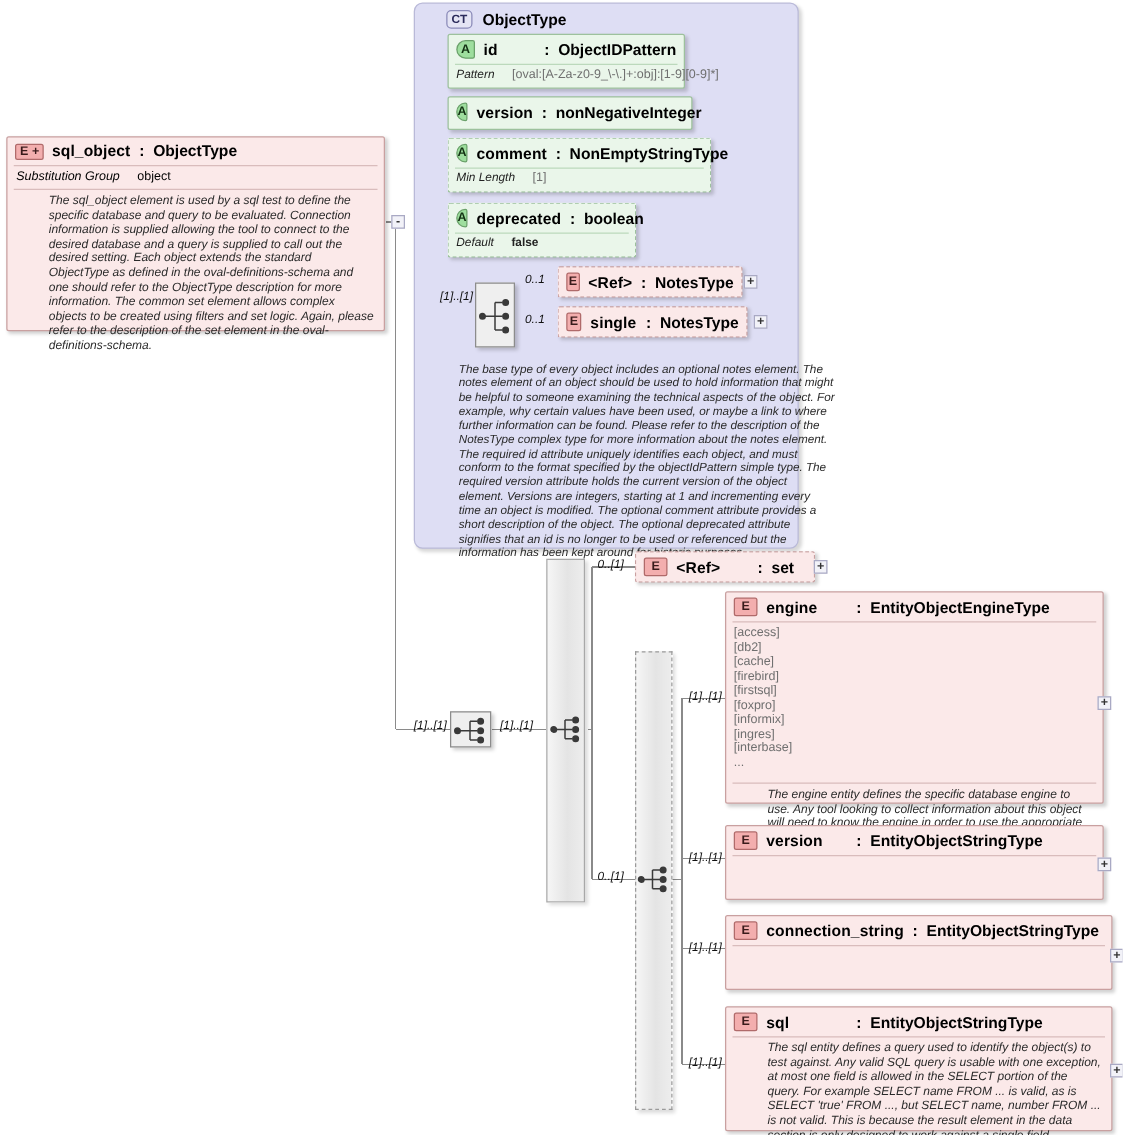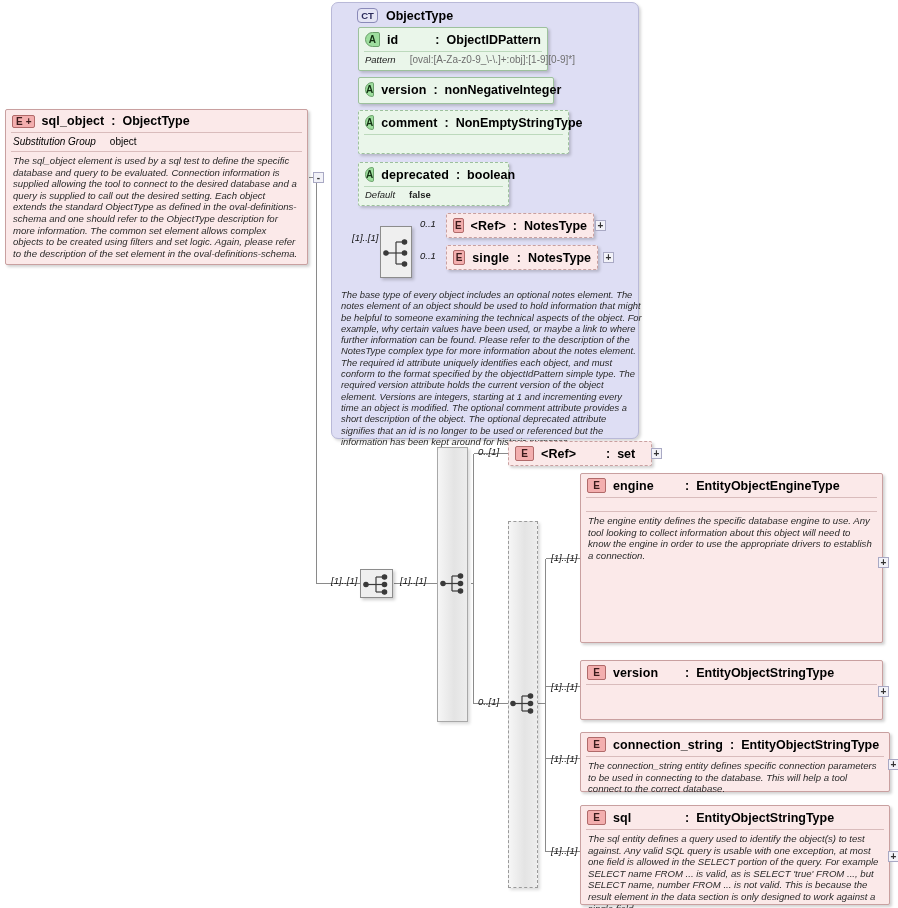--- a/index.html
+++ b/index.html
@@ -31,21 +31,21 @@
   .sep.green{border-top-color:#bcd9bc;}
 
   
   .facet{display:flex;gap:14px;padding:2px 6px 3px 6px;font-size:9.5px;}
   .facet .lbl{font-style:italic;color:#222;white-space:nowrap;}
   .facet .val{color:#6f6f6f;font-size:10px;line-height:11.5px;white-space:pre;}
   .facet .val.dark{color:#222;font-size:9.5px;font-weight:bold;}
 
   
   .doc{font-style:italic;font-size:9.6px;line-height:11.6px;color:#2a2a2a;
-       padding:3px 8px 5px 7px;}
+       padding:3px 8px 5px 7px;margin-left:26px;}
   .doc.small{font-size:9.4px;line-height:11.3px;}
 
   
   #objecttype-container{position:absolute;left:331px;top:2px;width:308px;height:437px;
        box-sizing:border-box;border:1px solid #b9b9d8;border-radius:7px;
        background:#dedef4;box-shadow:2px 2px 3px rgba(0,0,0,.16);padding-left:16px;}
   #objecttype-container .ctlabel{display:flex;align-items:center;gap:8px;padding:5px 0 0 9px;}
   #objecttype-container .ctlabel .nm{font-size:12.5px;font-weight:bold;}
 
   
@@ -167,20 +167,24 @@
 </div>
 
 <div class="box green dashed" style="left:358px;top:110px;width:211px;height:44px;">
   <div class="hdrrow">
     <span class="badge a">A</span>
     <span class="nm">comment</span>
     <span class="ty">:</span>
     <span class="ty">NonEmptyStringType</span>
   </div>
   <div class="sep green"></div>
+  <div class="facet">
+    <span class="lbl">Min Length</span>
+    <span class="val">[1]</span>
+  </div>
 </div>
 
 <div class="box green dashed" style="left:358px;top:162px;width:151px;height:44px;">
   <div class="hdrrow">
     <span class="badge a">A</span>
     <span class="nm">deprecated</span>
     <span class="ty">:</span>
     <span class="ty">boolean</span>
   </div>
   <div class="sep green"></div>
@@ -298,20 +302,30 @@
 
 <div class="box" style="left:580px;top:473px;width:303px;height:170px;">
   <div class="hdrrow">
     <span class="badge e">E</span>
     <span class="nm" style="width:65px;">engine</span>
     <span class="ty">:</span>
     <span class="ty">EntityObjectEngineType</span>
   </div>
   <div class="sep"></div>
   <div class="facet" style="padding-top:3px;">
+    <span class="val" id="engine-enums">[access]
+[db2]
+[cache]
+[firebird]
+[firstsql]
+[foxpro]
+[informix]
+[ingres]
+[interbase]
+...</span>
   </div>
   <div class="sep" style="margin-top:7px;"></div>
   <div class="doc">The engine entity defines the specific database engine to use. Any tool looking to collect information about this object will need to know the engine in order to use the appropriate drivers to establish a connection.</div>
 </div>
 <div class="occ" style="left:551px;top:552px;">[1]..[1]</div>
 <div class="expander" style="left:878px;top:557px;">+</div>
 
 <div class="box" style="left:580px;top:660px;width:303px;height:60px;">
   <div class="hdrrow">
     <span class="badge e">E</span>
@@ -325,21 +339,20 @@
 <div class="expander" style="left:878px;top:686px;">+</div>
 
 <div class="box" style="left:580px;top:732px;width:310px;height:60px;">
   <div class="hdrrow">
     <span class="badge e">E</span>
     <span class="nm">connection_string</span>
     <span class="ty">:</span>
     <span class="ty">EntityObjectStringType</span>
   </div>
   <div class="sep"></div>
-  <div class="doc">The connection_string entity defines specific connection parameters to be used in connecting to the database. This will help a tool connect to the correct database.</div>
 </div>
 <div class="occ" style="left:551px;top:753px;">[1]..[1]</div>
 <div class="expander" style="left:888px;top:759px;">+</div>
 
 <div class="box" style="left:580px;top:805px;width:310px;height:100px;">
   <div class="hdrrow">
     <span class="badge e">E</span>
     <span class="nm" style="width:65px;">sql</span>
     <span class="ty">:</span>
     <span class="ty">EntityObjectStringType</span>

